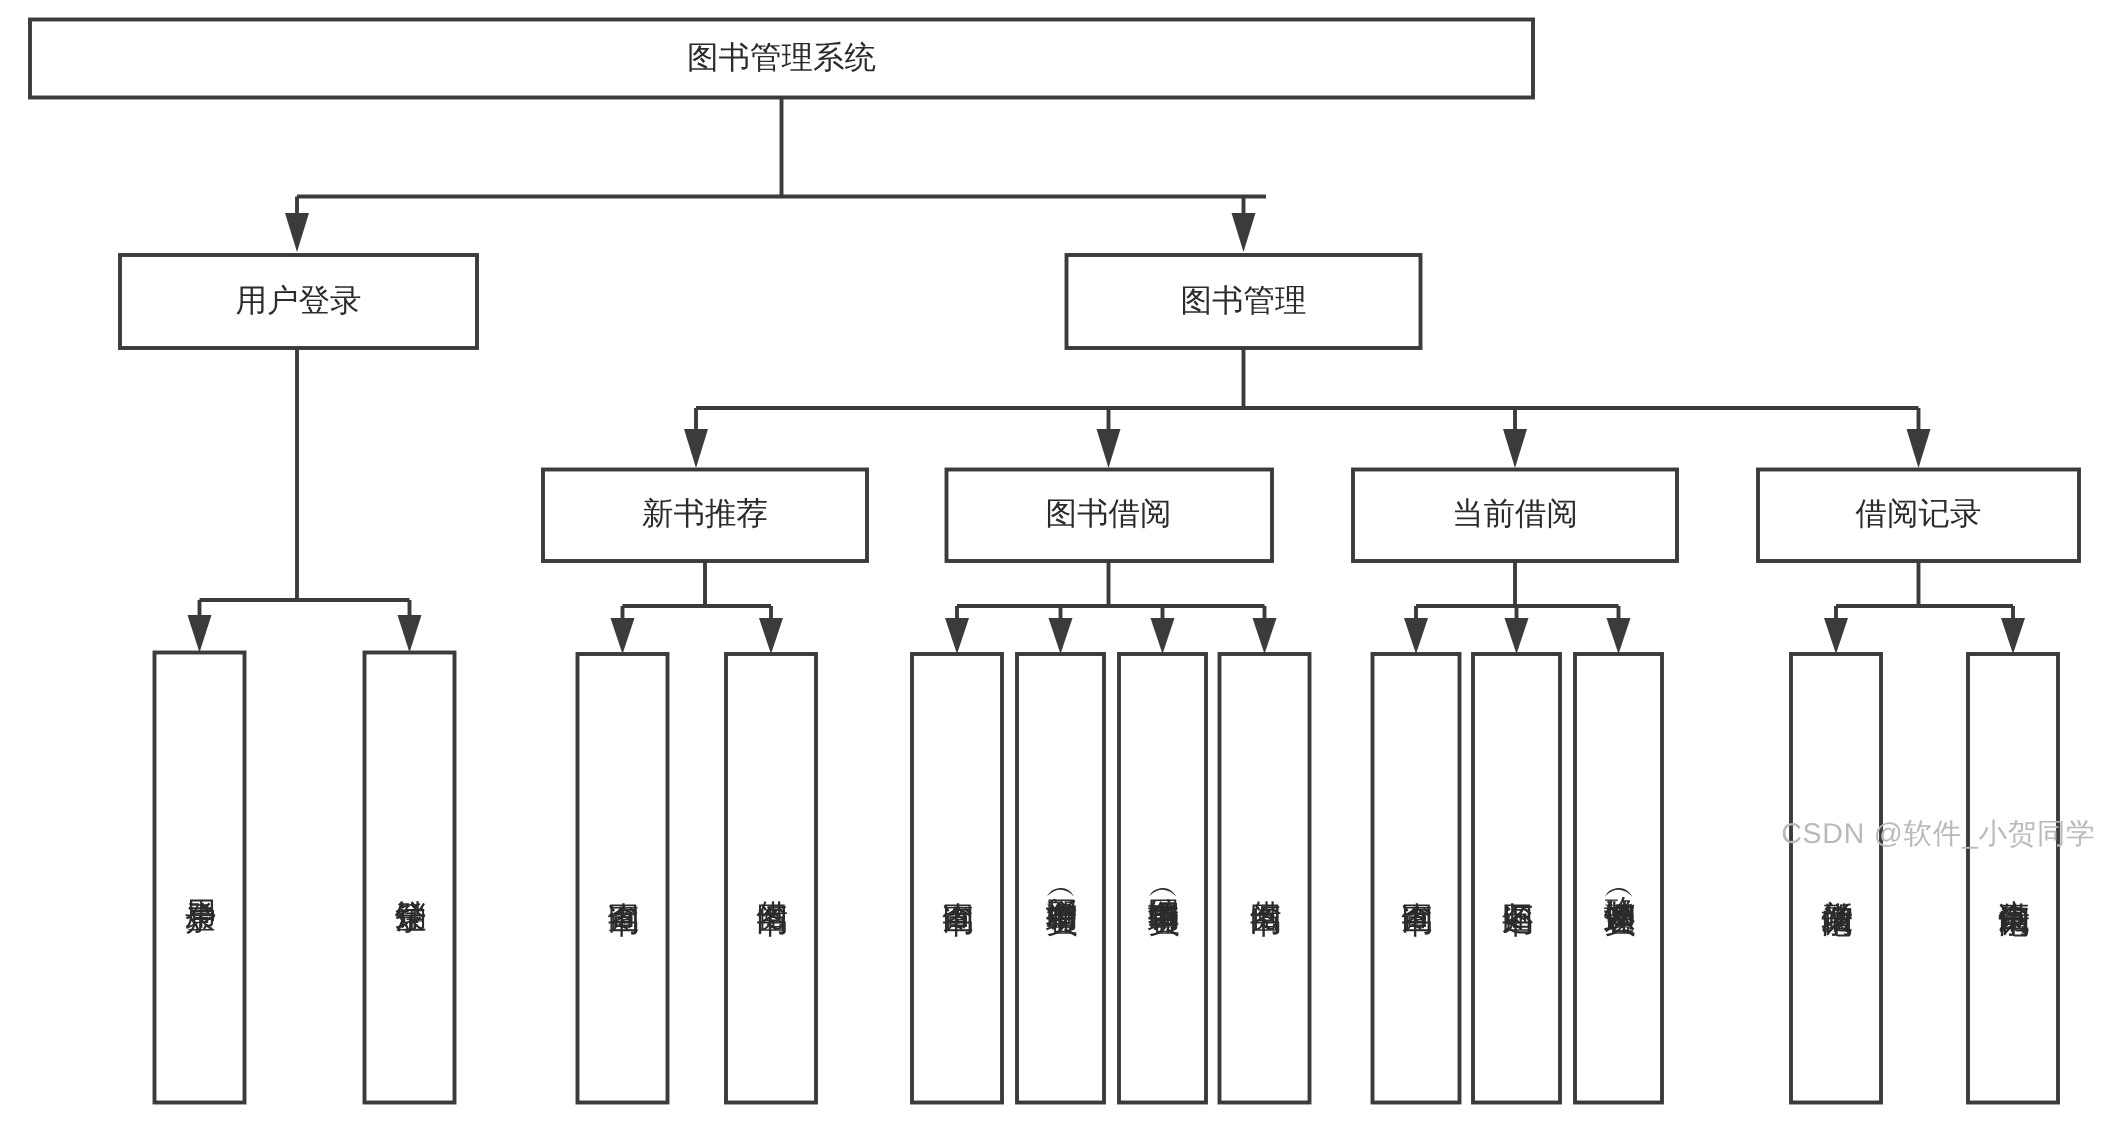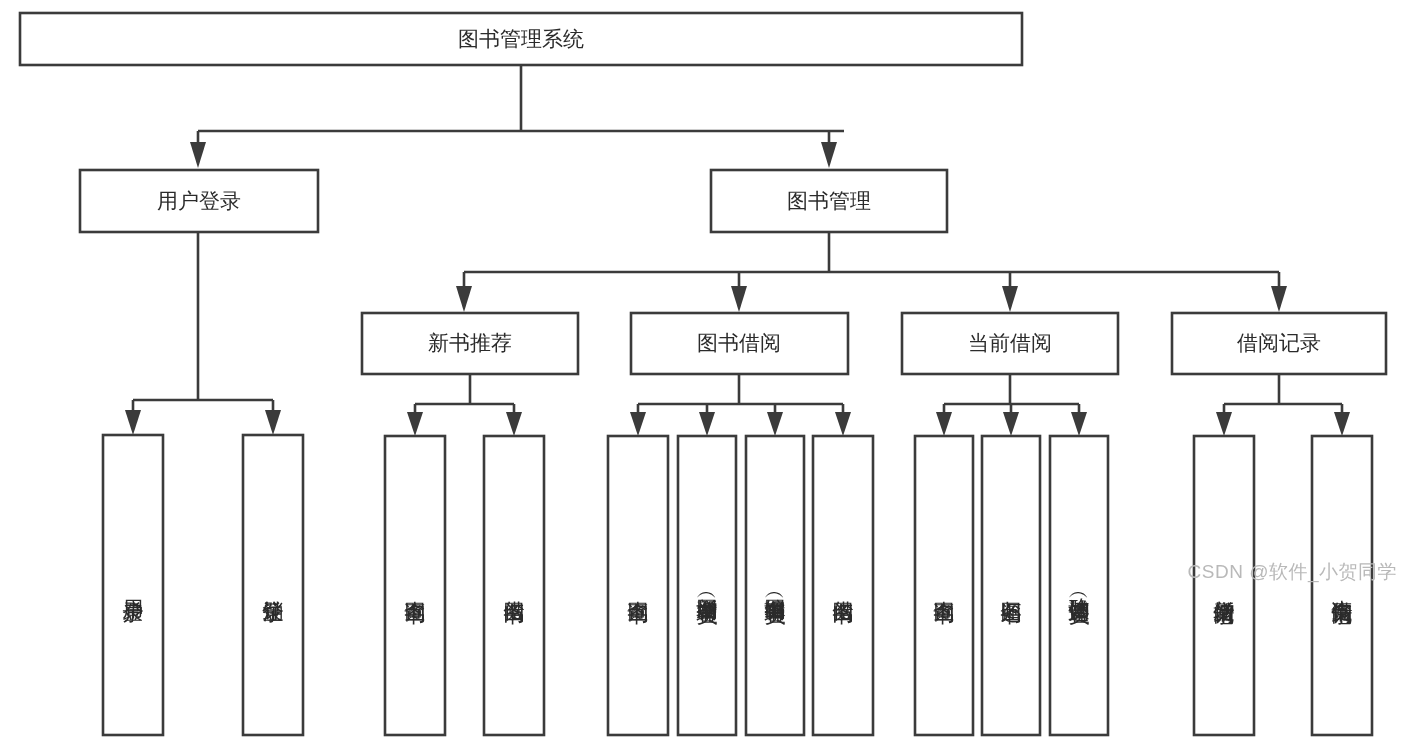--- a/index.html
+++ b/index.html
@@ -58,21 +58,21 @@
     letter-spacing: 1px;
     white-space: nowrap;
     display: flex;
     align-items: center;
     justify-content: center;
     pointer-events: none;
   }
   .watermark {
     position: absolute;
     right: 8px;
-    bottom: 4px;
+    bottom: 20px;
     font-family: "Liberation Sans", sans-serif;
     font-size: 19px;
     color: #b9b9b9;
     letter-spacing: 0.5px;
     white-space: nowrap;
   }
 </style>
 </head>
 <body>
 

